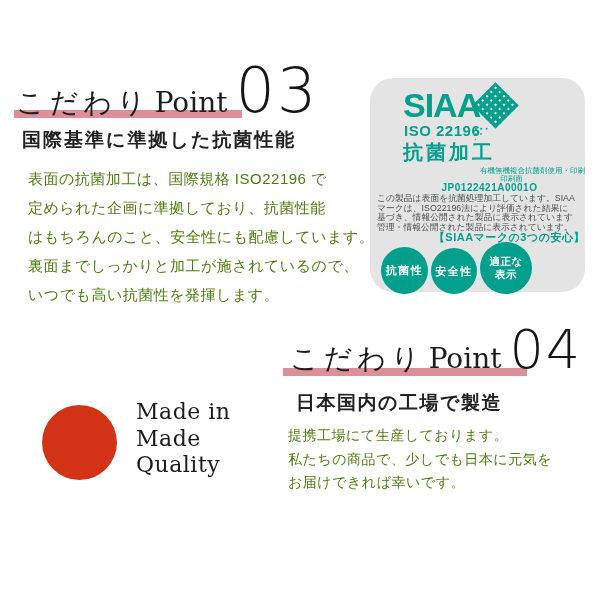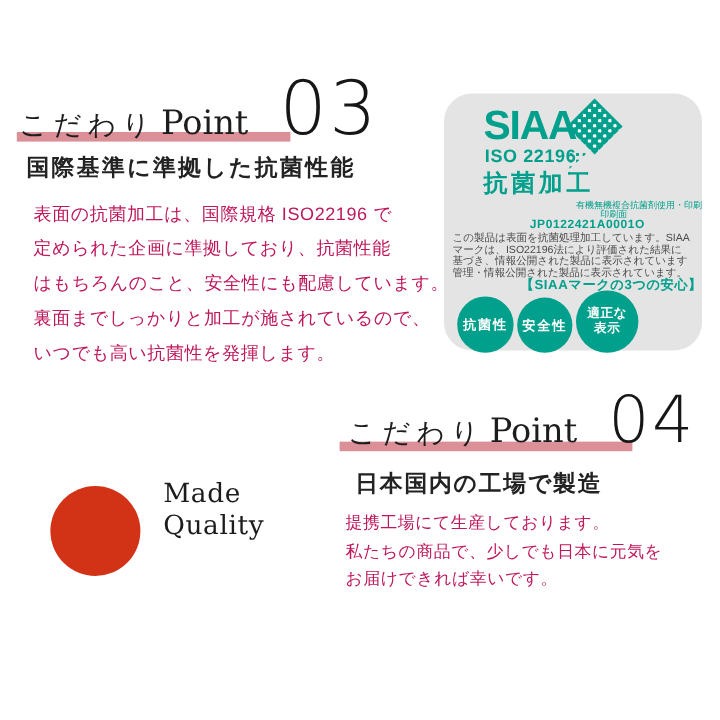--- a/index.html
+++ b/index.html
@@ -2,34 +2,34 @@
 <html><head>
 <meta charset="utf-8">
 <style>
   html,body{margin:0;padding:0;background:#ffffff;}
   .canvas{
     position:relative;width:600px;height:600px;background:#ffffff;overflow:hidden;
     font-family:"Liberation Sans","DejaVu Sans",sans-serif;color:#3d3d3d;
   }
   
   .pt-header{position:absolute;display:flex;align-items:baseline;z-index:2;white-space:nowrap;}
-  .lbl-jp{font-family:"DejaVu Serif","Liberation Serif",serif;font-size:23px;letter-spacing:5px;color:#1d1d1d;}
+  .lbl-jp{font-family:"DejaVu Serif","Liberation Serif",serif;font-size:28px;letter-spacing:5px;color:#1d1d1d;}
   .lbl-en{font-family:"DejaVu Serif","Liberation Serif",serif;font-size:28px;margin-left:4px;color:#1d1d1d;}
-  .pt-num{font-family:"DejaVu Sans","Liberation Sans",sans-serif;font-weight:200;color:#161616;margin-left:26px;letter-spacing:2px;text-align:right;}
+  .pt-num{font-family:"DejaVu Sans","Liberation Sans",sans-serif;font-weight:200;color:#161616;margin-left:8px;letter-spacing:2px;text-align:right;}
   .p03-header{left:16px;top:60px;}
   .p03-header .pt-num{font-size:62px;line-height:62px;}
   .p04-header{left:290px;top:323px;}
   .p04-header .pt-num{font-size:54px;line-height:54px;}
   .bar{position:absolute;height:8px;background:#db9097;z-index:1;}
   .p03-bar{left:14px;top:110px;width:228px;}
   .p04-bar{left:283px;top:368px;width:244px;}
   .heading{position:absolute;margin:0;font-size:19px;font-weight:700;color:#222222;letter-spacing:2px;white-space:nowrap;}
   .p03-heading{left:22px;top:127px;}
   .p04-heading{left:296px;top:390px;letter-spacing:1.5px;}
-  .body{position:absolute;color:#be185d;white-space:nowrap;}
+  .body{position:absolute;color:#4d7c0f;white-space:nowrap;}
   .p03-body{left:28px;top:164px;font-size:15px;line-height:29px;letter-spacing:0.5px;}
   .p04-body{left:288px;top:424px;font-size:14px;line-height:23.5px;letter-spacing:0.5px;}
   
   .siaa{position:absolute;left:370px;top:78px;width:215px;height:214px;background:#e4e4e4;border-radius:23px;}
   .siaa-logo{position:absolute;left:33px;top:10px;height:36px;}
   .siaa-word{position:relative;z-index:2;font-size:34px;line-height:34px;font-weight:900;color:#00a08c;letter-spacing:-1px;}
   .siaa-diamond{
     position:absolute;z-index:1;left:76px;top:1px;width:33px;height:33px;
     background-color:#00a08c;
     background-image:radial-gradient(circle,#ffffff 1.2px,transparent 1.4px);
@@ -124,18 +124,19 @@
     <div class="body p04-body">
       <div>提携工場にて生産しております。</div>
       <div>私たちの商品で、少しでも日本に元気を</div>
       <div>お届けできれば幸いです。</div>
     </div>
   </div>
 
   <div>
     <div class="flag"></div>
     <div class="mij">
+      <div>Made in</div>
       <div>Made</div>
       <div>Quality</div>
     </div>
   </div>
 
 </div>
 
 </body></html>

